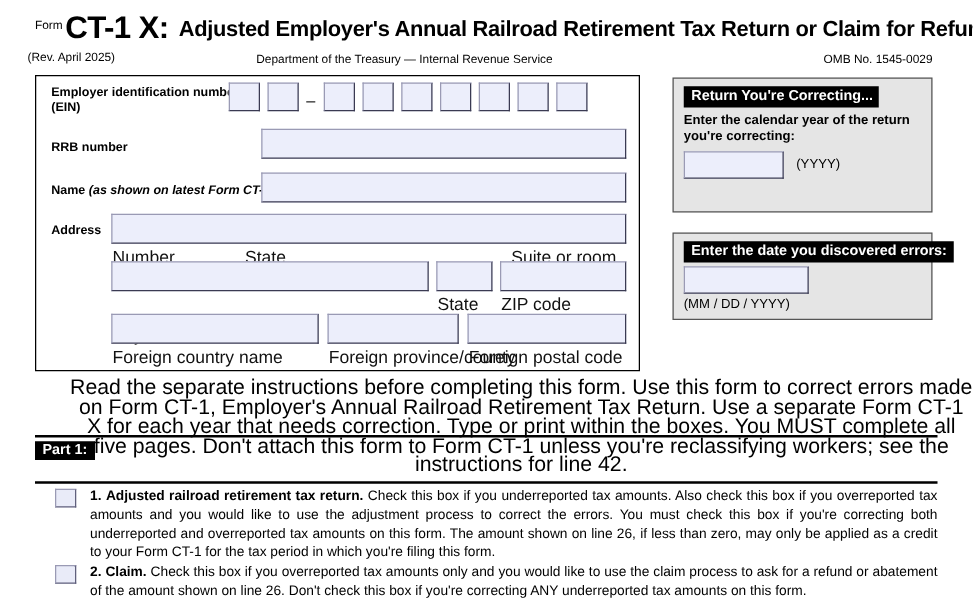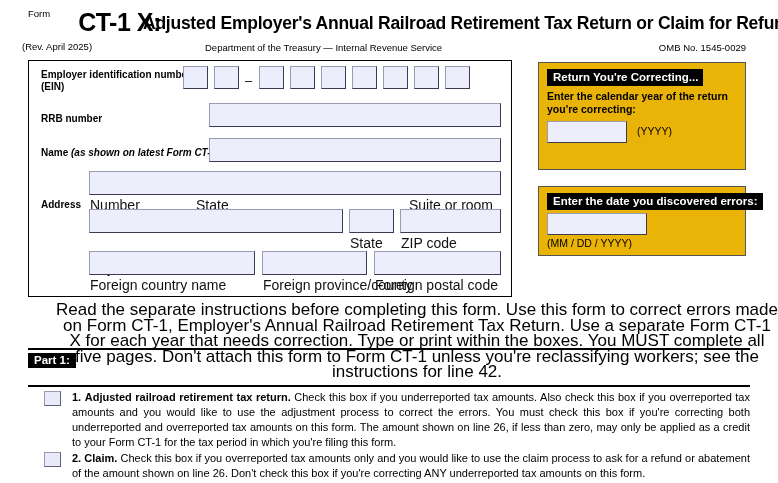--- a/index.html
+++ b/index.html
@@ -10,21 +10,21 @@
     background: #ffffff;
     font-family: "Liberation Sans", sans-serif;
     color: #000000;
     overflow: hidden;
   }
 
   .page { position: relative; width: 778px; height: 483px; }
 
   
   .header { position: absolute; left: 0; top: 0; width: 778px; height: 58px; }
-  .hdr-row1 { position: absolute; left: 28px; top: 10px; display: flex; align-items: flex-start; gap: 26px; }
+  .hdr-row1 { position: absolute; left: 28px; top: 10px; display: flex; align-items: center; }
   .lbl-form { font-size: 9.5px; font-weight: normal; letter-spacing: 0px; padding-right: 2px; position: relative; top: -2px; }
   .form-no { font-size: 25px; font-weight: bold; letter-spacing: -0.5px; line-height: 1; }
   .hdr-title {
     position: absolute; left: 143px; top: 13px;
     font-size: 17.5px; font-weight: bold; letter-spacing: -0.25px; white-space: nowrap;
   }
   .hdr-rev { position: absolute; left: 22px; top: 41px; font-size: 9.5px; }
   .hdr-dept { position: absolute; left: 205px; top: 42px; font-size: 9.5px; }
   .hdr-omb { position: absolute; right: 32px; top: 42px; font-size: 9.5px; }
 
@@ -41,21 +41,21 @@
     border-right: 1.6px solid #3a3a52;
     border-bottom: 1.6px solid #3a3a52;
   }
   .lbl { position: absolute; font-size: 10px; font-weight: bold; line-height: 12px; }
   .lbl .ital { font-style: italic; font-weight: bold; }
   .sublbl { position: absolute; font-size: 14px; font-weight: normal; color: #111; }
 
   .ein-dash { position: absolute; font-size: 13px; line-height: 1; }
 
   
-  .rpanel { position: absolute; border: 1.5px solid #555; background: #eab308; }
+  .rpanel { position: absolute; border: 1.5px solid #555; background: #e5e5e5; }
   .rbar {
     position: absolute; background: #000; color: #fff;
     font-size: 11.5px; font-weight: bold; padding: 2px 5px 3px 6px; white-space: nowrap;
   }
   .rtext { position: absolute; font-size: 10.5px; font-weight: bold; line-height: 13px; }
   .rnote { position: absolute; font-size: 10.5px; font-weight: normal; }
 
   
   .instr {
     position: absolute; left: 28px; top: 302px; width: 722px;
@@ -125,21 +125,21 @@
 
     <div class="lbl" style="left:12px; top:52px;">RRB number</div>
     <div class="fld" style="left:180px; top:42px; width:292px; height:24px;"></div>
 
     <div class="lbl" style="left:12px; top:86px; white-space:nowrap;">
       <span>Name</span>
       <span class="ital">(as shown on latest Form CT-1)</span>
     </div>
     <div class="fld" style="left:180px; top:77px; width:292px; height:24px;"></div>
 
-    <div class="lbl" style="left:12px; top:118px;margin-top:20px;">Address</div>
+    <div class="lbl" style="left:12px; top:118px;">Address</div>
     <div class="fld" style="left:60px; top:110px; width:412px; height:24px;"></div>
     <div class="sublbl" style="left:61px; top:136px;">Number</div>
     <div class="sublbl" style="left:167px; top:136px;">State</div>
     <div class="sublbl" style="left:380px; top:136px;">Suite or room number</div>
 
     <div class="fld" style="left:60px; top:148px; width:254px; height:24px;"></div>
     <div class="fld" style="left:320px; top:148px; width:45px; height:24px;"></div>
     <div class="fld" style="left:371px; top:148px; width:101px; height:24px;"></div>
     <div class="sublbl" style="left:61px; top:174px;margin-top:25px;">City</div>
     <div class="sublbl" style="left:321px; top:174px;">State</div>

